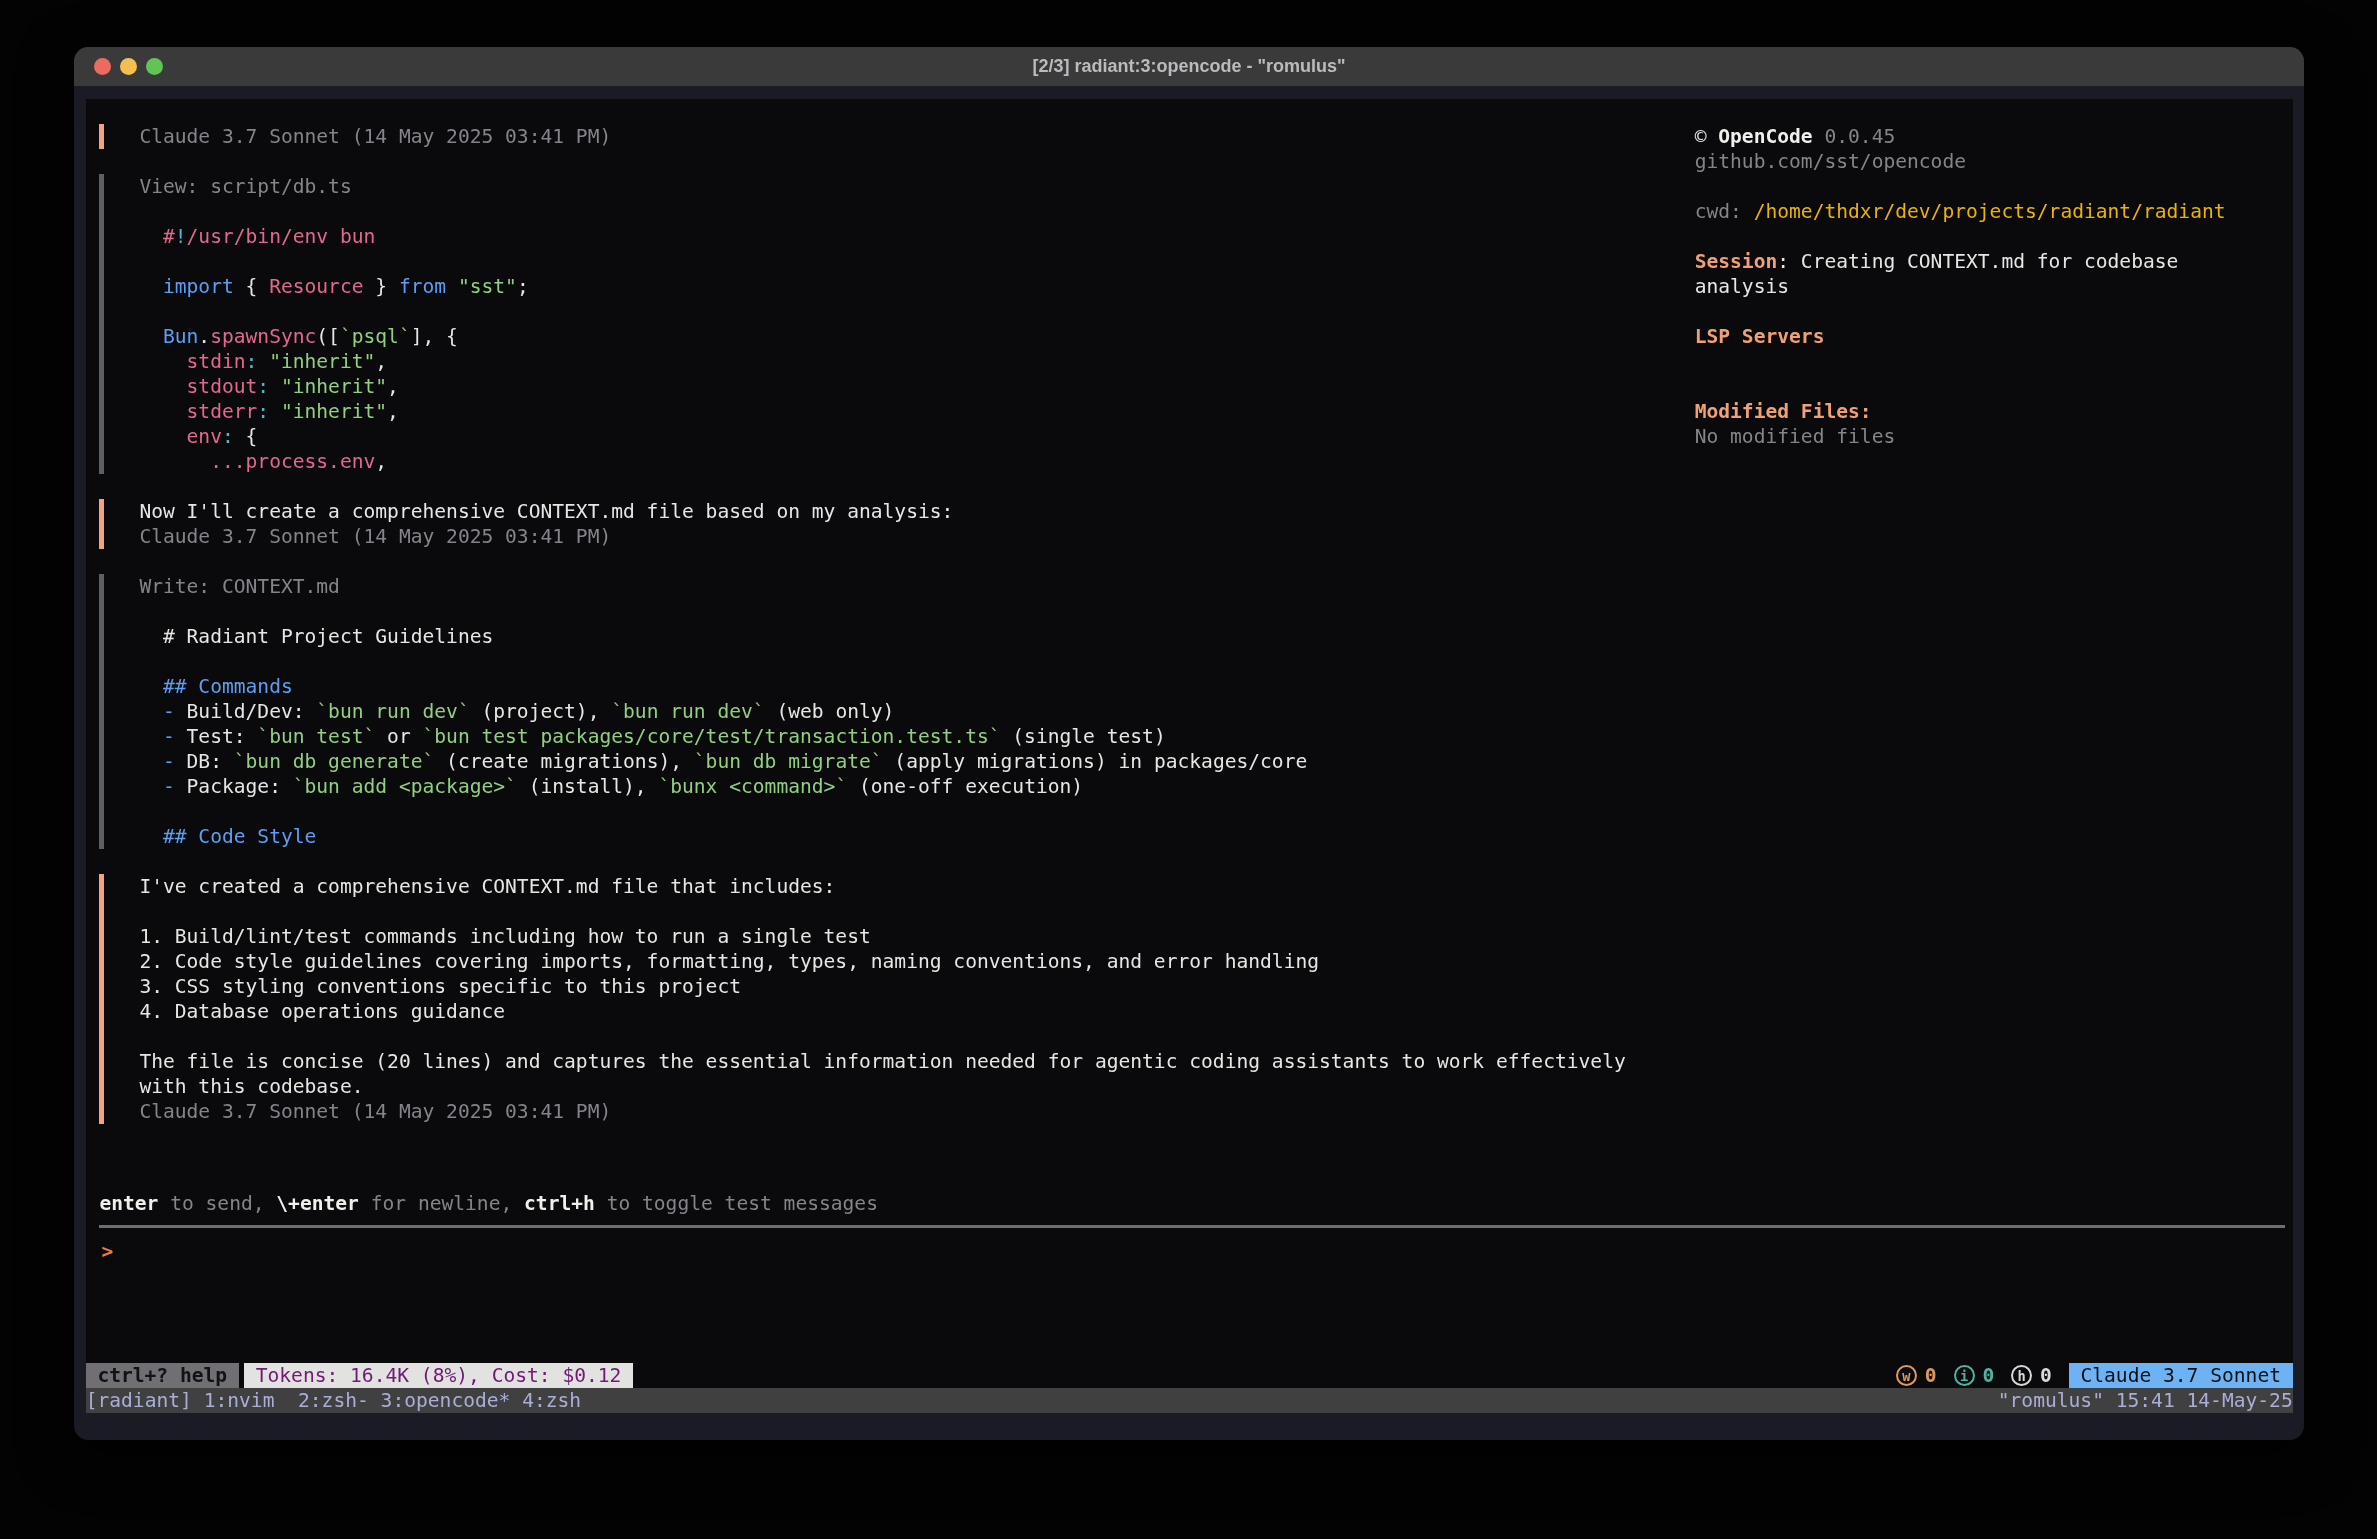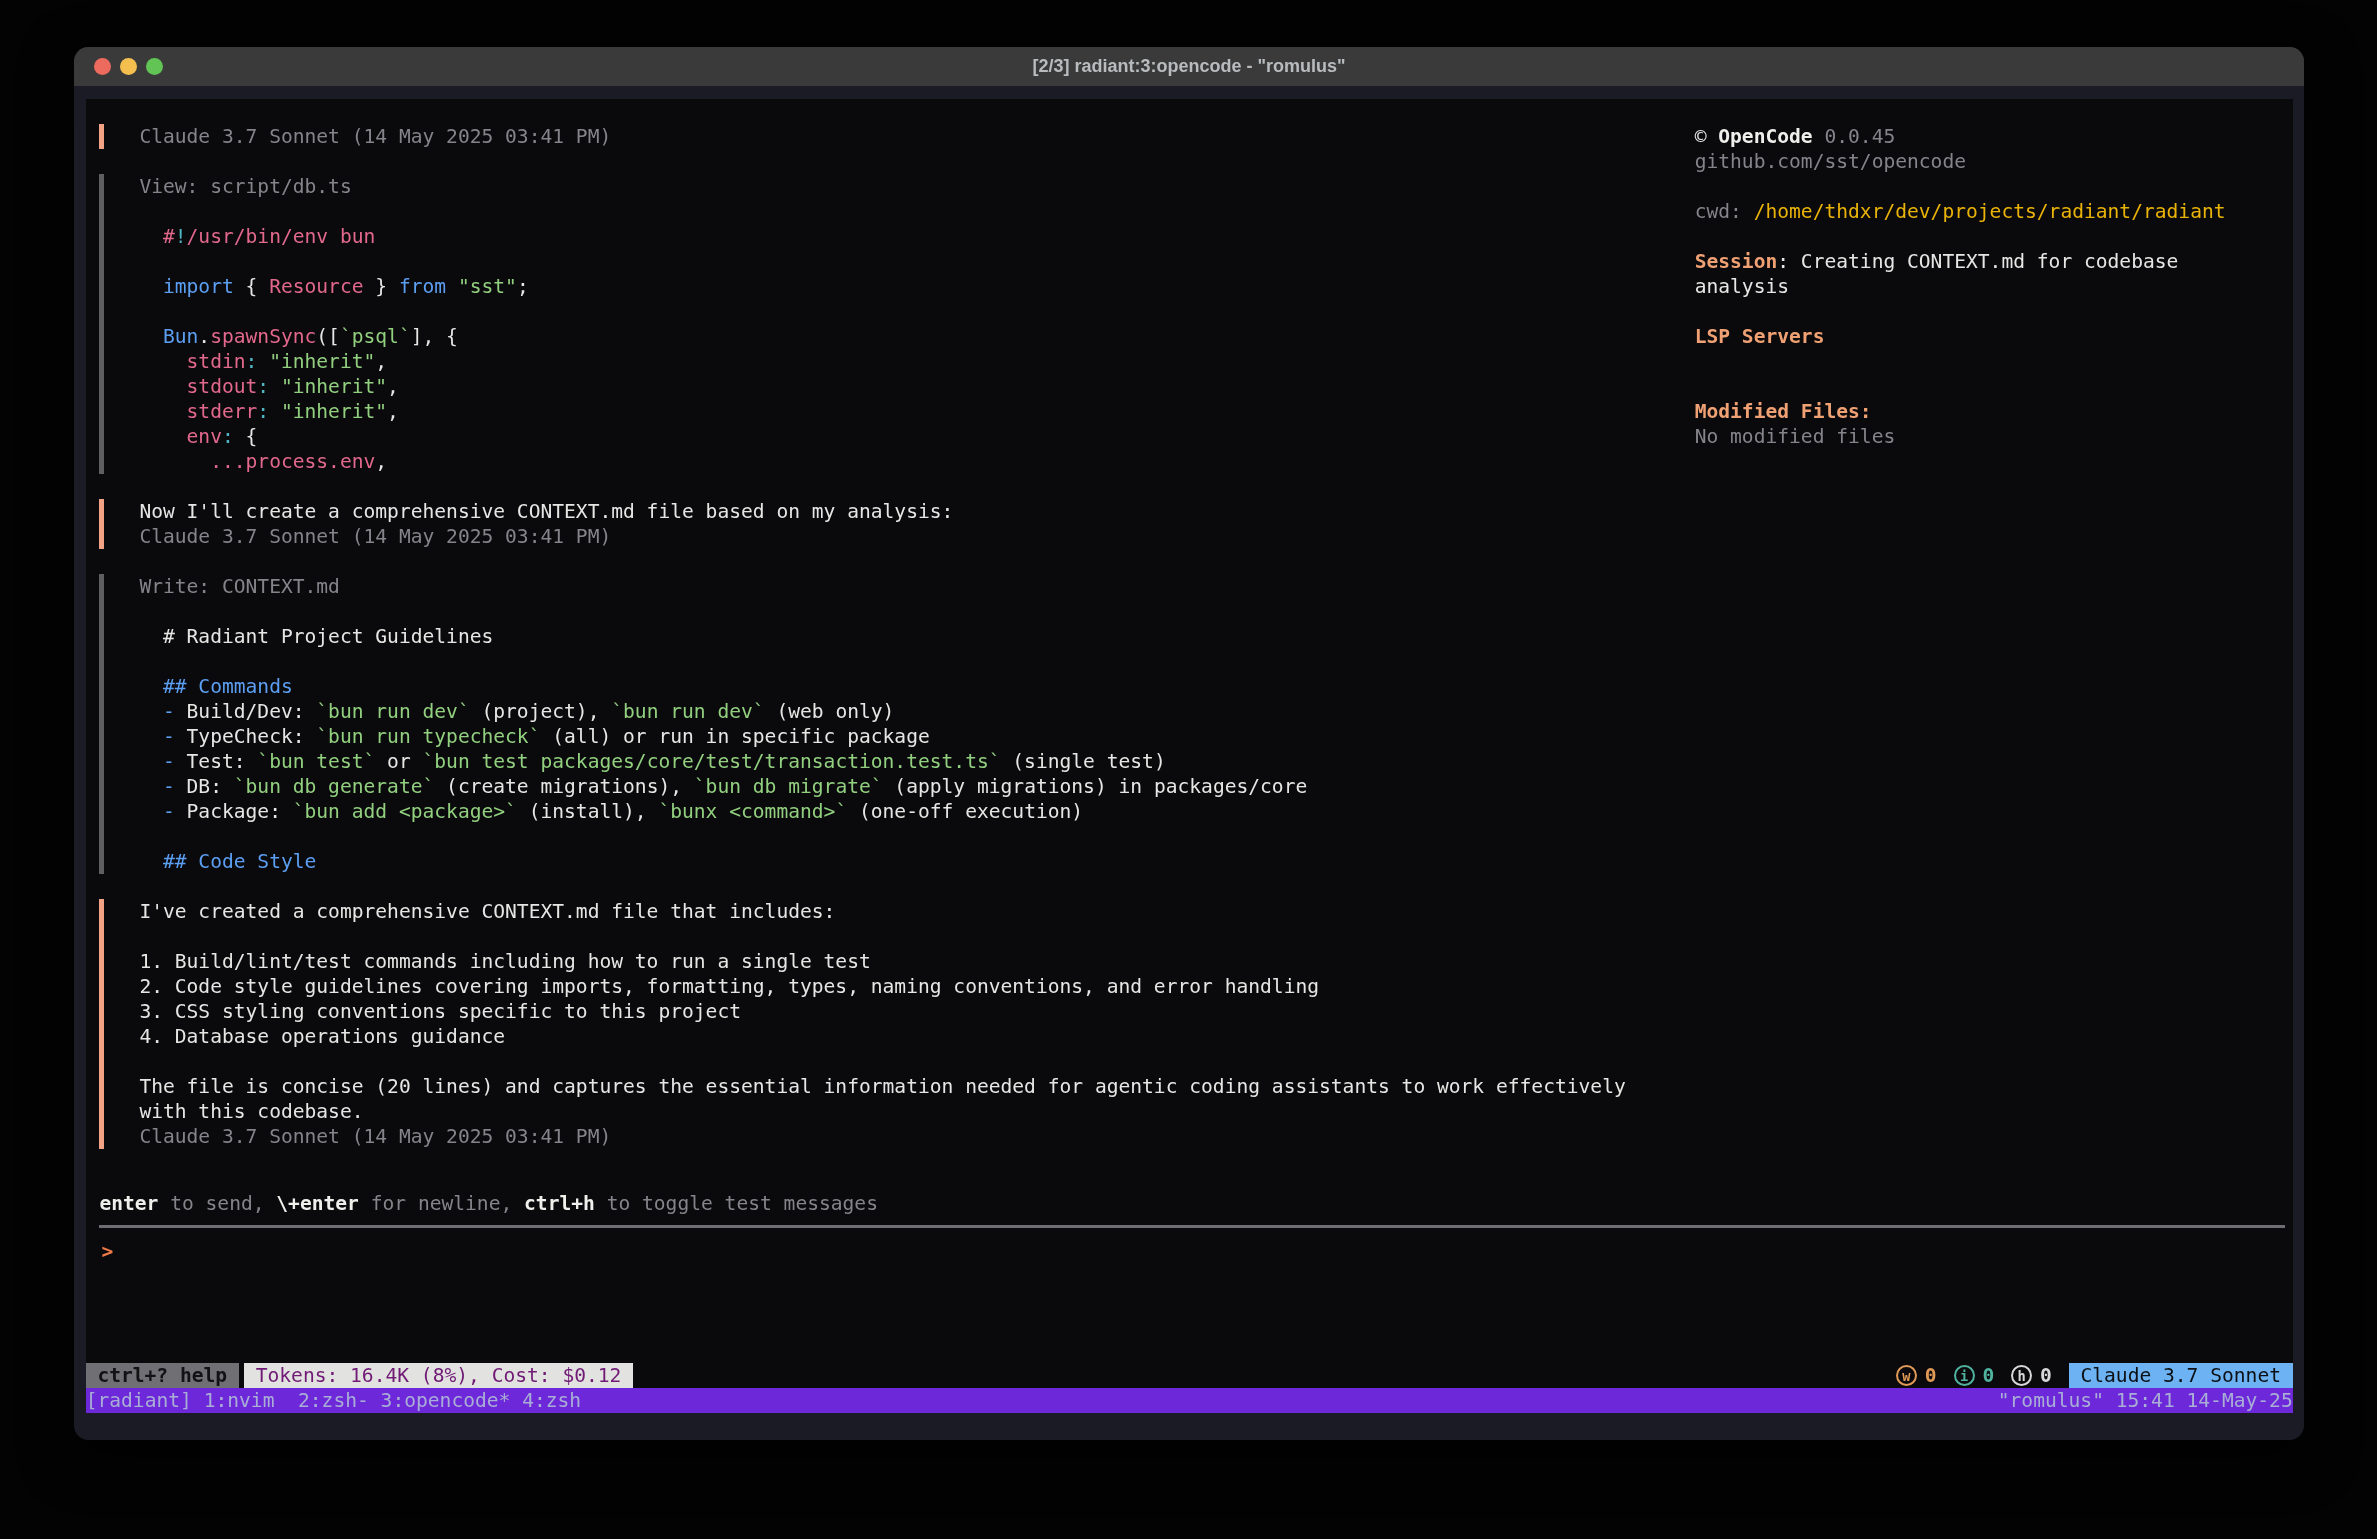--- a/index.html
+++ b/index.html
@@ -57,21 +57,21 @@
   .chip-tokens { background:#e2e2e0; color:#701a75; }
   .diag-cluster { margin-left:auto; display:flex; align-items:center; gap:17px; margin-right:17px; }
   .diag { display:inline-flex; align-items:center; gap:7.8px; }
   .diag-circle { width:21px; height:21px; border:2px solid; border-radius:50%;
                  display:inline-flex; align-items:center; justify-content:center;
                  font-size:13.7px; font-weight:bold; }
   .diag-count { font-size:19.6px; font-weight:bold; }
   .chip-model { background:#6db2f2; color:#0c1014; }
 
   .tmux-bar { position:absolute; left:11.7px; top:1341px; width:2207px; height:25px;
-              background:#6d28d9; display:flex; align-items:center;
+              background:#404040; display:flex; align-items:center;
               font-size:19.6px; color:#a9aed6; white-space:pre; }
   .tmux-right { margin-left:auto; }
 </style>
 </head>
 <body>
 
 <div class="desktop">
   <div class="window">
 
     <div class="titlebar">
@@ -107,21 +107,20 @@
             <div class="line"><span class="c-fg">Now I'll create a comprehensive CONTEXT.md file based on my analysis:</span></div>
             <div class="line"><span class="c-gray">Claude 3.7 Sonnet (14 May 2025 03:41 PM)</span></div>
           </div>
           <div class="block tool">
             <div class="line"><span class="c-gray">Write: CONTEXT.md</span></div>
             <div class="line"></div>
             <div class="line"><span class="c-fg">  # Radiant Project Guidelines</span></div>
             <div class="line"></div>
             <div class="line"><span class="c-blue">  ## Commands</span></div>
             <div class="line"><span class="c-blue">  - </span><span class="c-fg">Build/Dev: </span><span class="c-green">`bun run dev`</span><span class="c-fg"> (project), </span><span class="c-green">`bun run dev`</span><span class="c-fg"> (web only)</span></div>
-            <div class="line"><span class="c-blue">  - </span><span class="c-fg">TypeCheck: </span><span class="c-green">`bun run typecheck`</span><span class="c-fg"> (all) or run in specific package</span></div>
             <div class="line"><span class="c-blue">  - </span><span class="c-fg">Test: </span><span class="c-green">`bun test`</span><span class="c-fg"> or </span><span class="c-green">`bun test packages/core/test/transaction.test.ts`</span><span class="c-fg"> (single test)</span></div>
             <div class="line"><span class="c-blue">  - </span><span class="c-fg">DB: </span><span class="c-green">`bun db generate`</span><span class="c-fg"> (create migrations), </span><span class="c-green">`bun db migrate`</span><span class="c-fg"> (apply migrations) in packages/core</span></div>
             <div class="line"><span class="c-blue">  - </span><span class="c-fg">Package: </span><span class="c-green">`bun add &lt;package&gt;`</span><span class="c-fg"> (install), </span><span class="c-green">`bunx &lt;command&gt;`</span><span class="c-fg"> (one-off execution)</span></div>
             <div class="line"></div>
             <div class="line"><span class="c-blue">  ## Code Style</span></div>
           </div>
           <div class="block assistant">
             <div class="line"><span class="c-fg">I've created a comprehensive CONTEXT.md file that includes:</span></div>
             <div class="line"></div>
             <div class="line"><span class="c-fg">1. Build/lint/test commands including how to run a single test</span></div>

